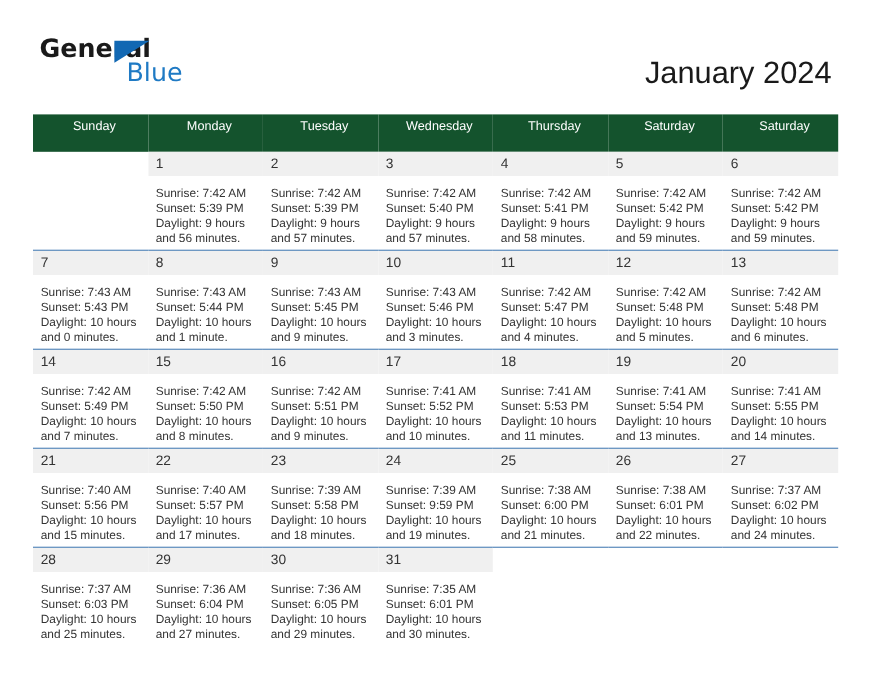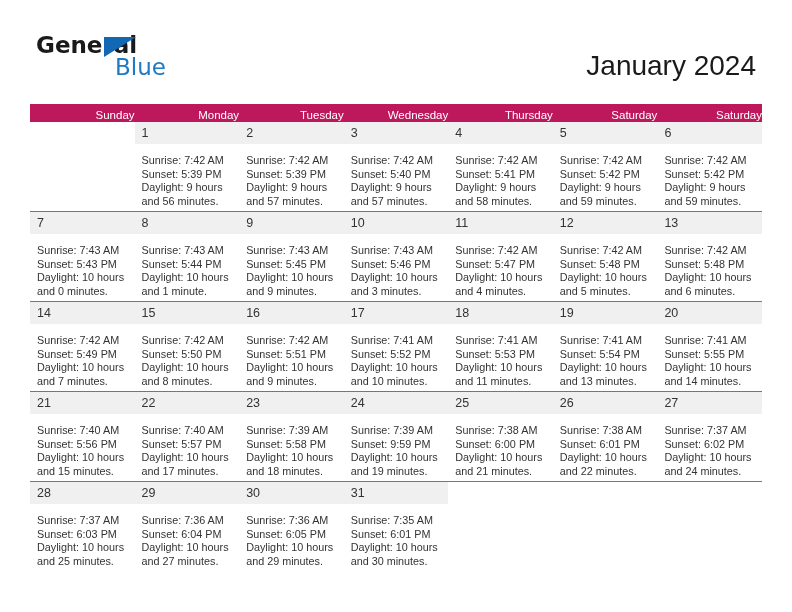--- a/index.html
+++ b/index.html
@@ -90,26 +90,26 @@
   
   .calendar {
     position: absolute;
     left: 30px;
     top: 104px;
     width: 732px;
     border-collapse: collapse;
     table-layout: fixed;
   }
   .calendar th {
-    background: #be185d;
+    background: #14532d;
     color: #ffffff;
     font-size: 11.5px;
     font-weight: normal;
-    text-align: right;
-    padding: 5px 0 1px 7px;
+    text-align: center;
+    padding: 5px 0 17px 7px;
     height: 11px;
     border: none;
   }
   .calendar td {
     vertical-align: top;
     padding: 0;
     border: none;
     border-top: 1px solid #4b7fb5;
     height: 89px;
     width: 104.5px;

